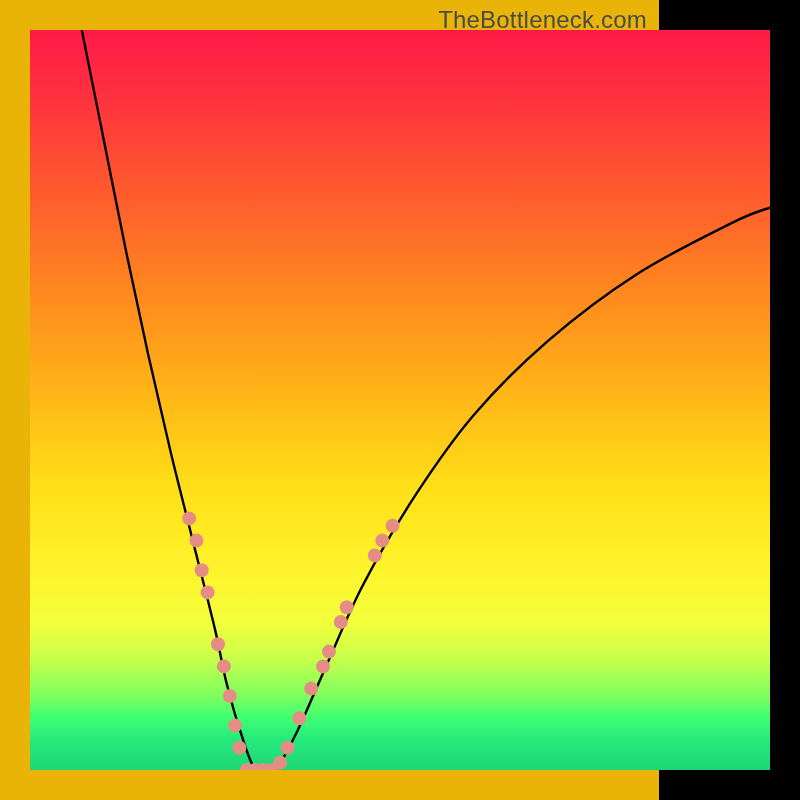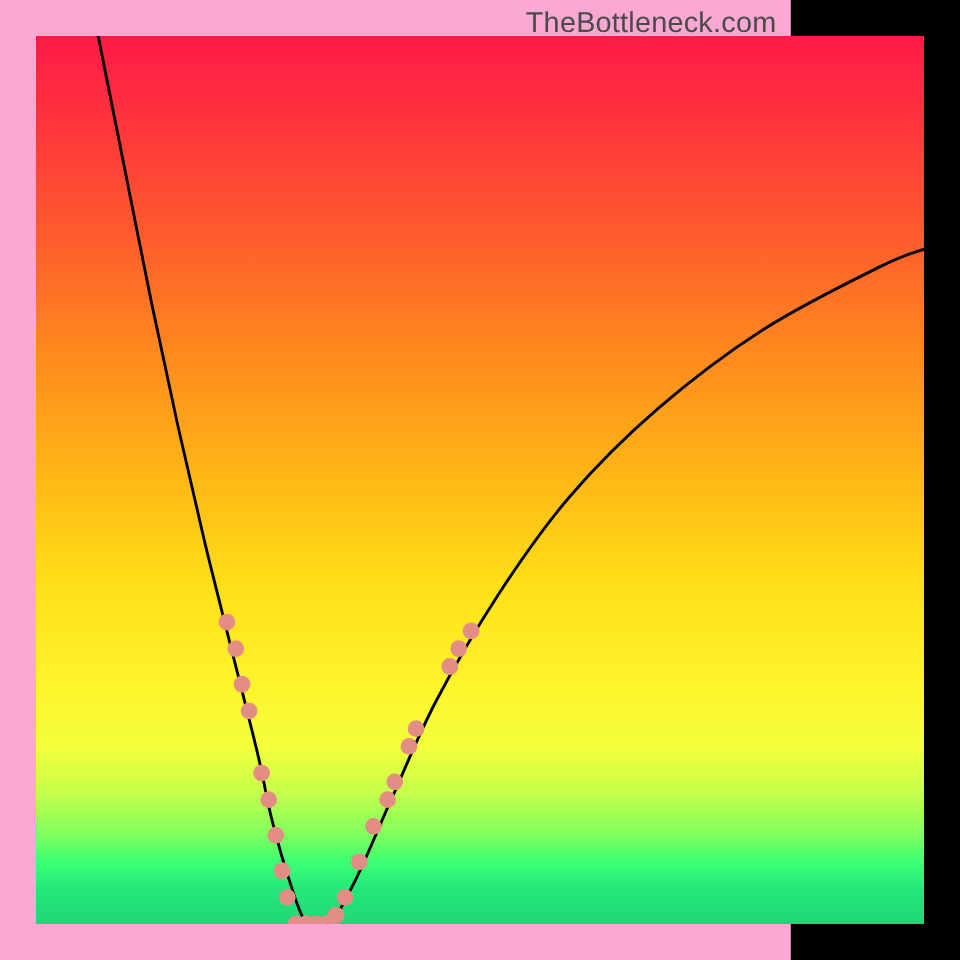--- a/index.html
+++ b/index.html
@@ -8,21 +8,21 @@
     width: 800px;
     height: 800px;
     overflow: hidden;
     background: #000;
     font-family: Arial, Helvetica, sans-serif;
   }
   .stage {
     position: relative;
     width: 659px;
     height: 800px;
-    background: #f9a8d4;
+    background: #eab308;
   }
   .plot-area {
     position: absolute;
     left: 30px;
     top: 30px;
     width: 740px;
     height: 740px;
     background: linear-gradient(to bottom,
       #ff1a47 0%,
       #ff2f3f 8%,

